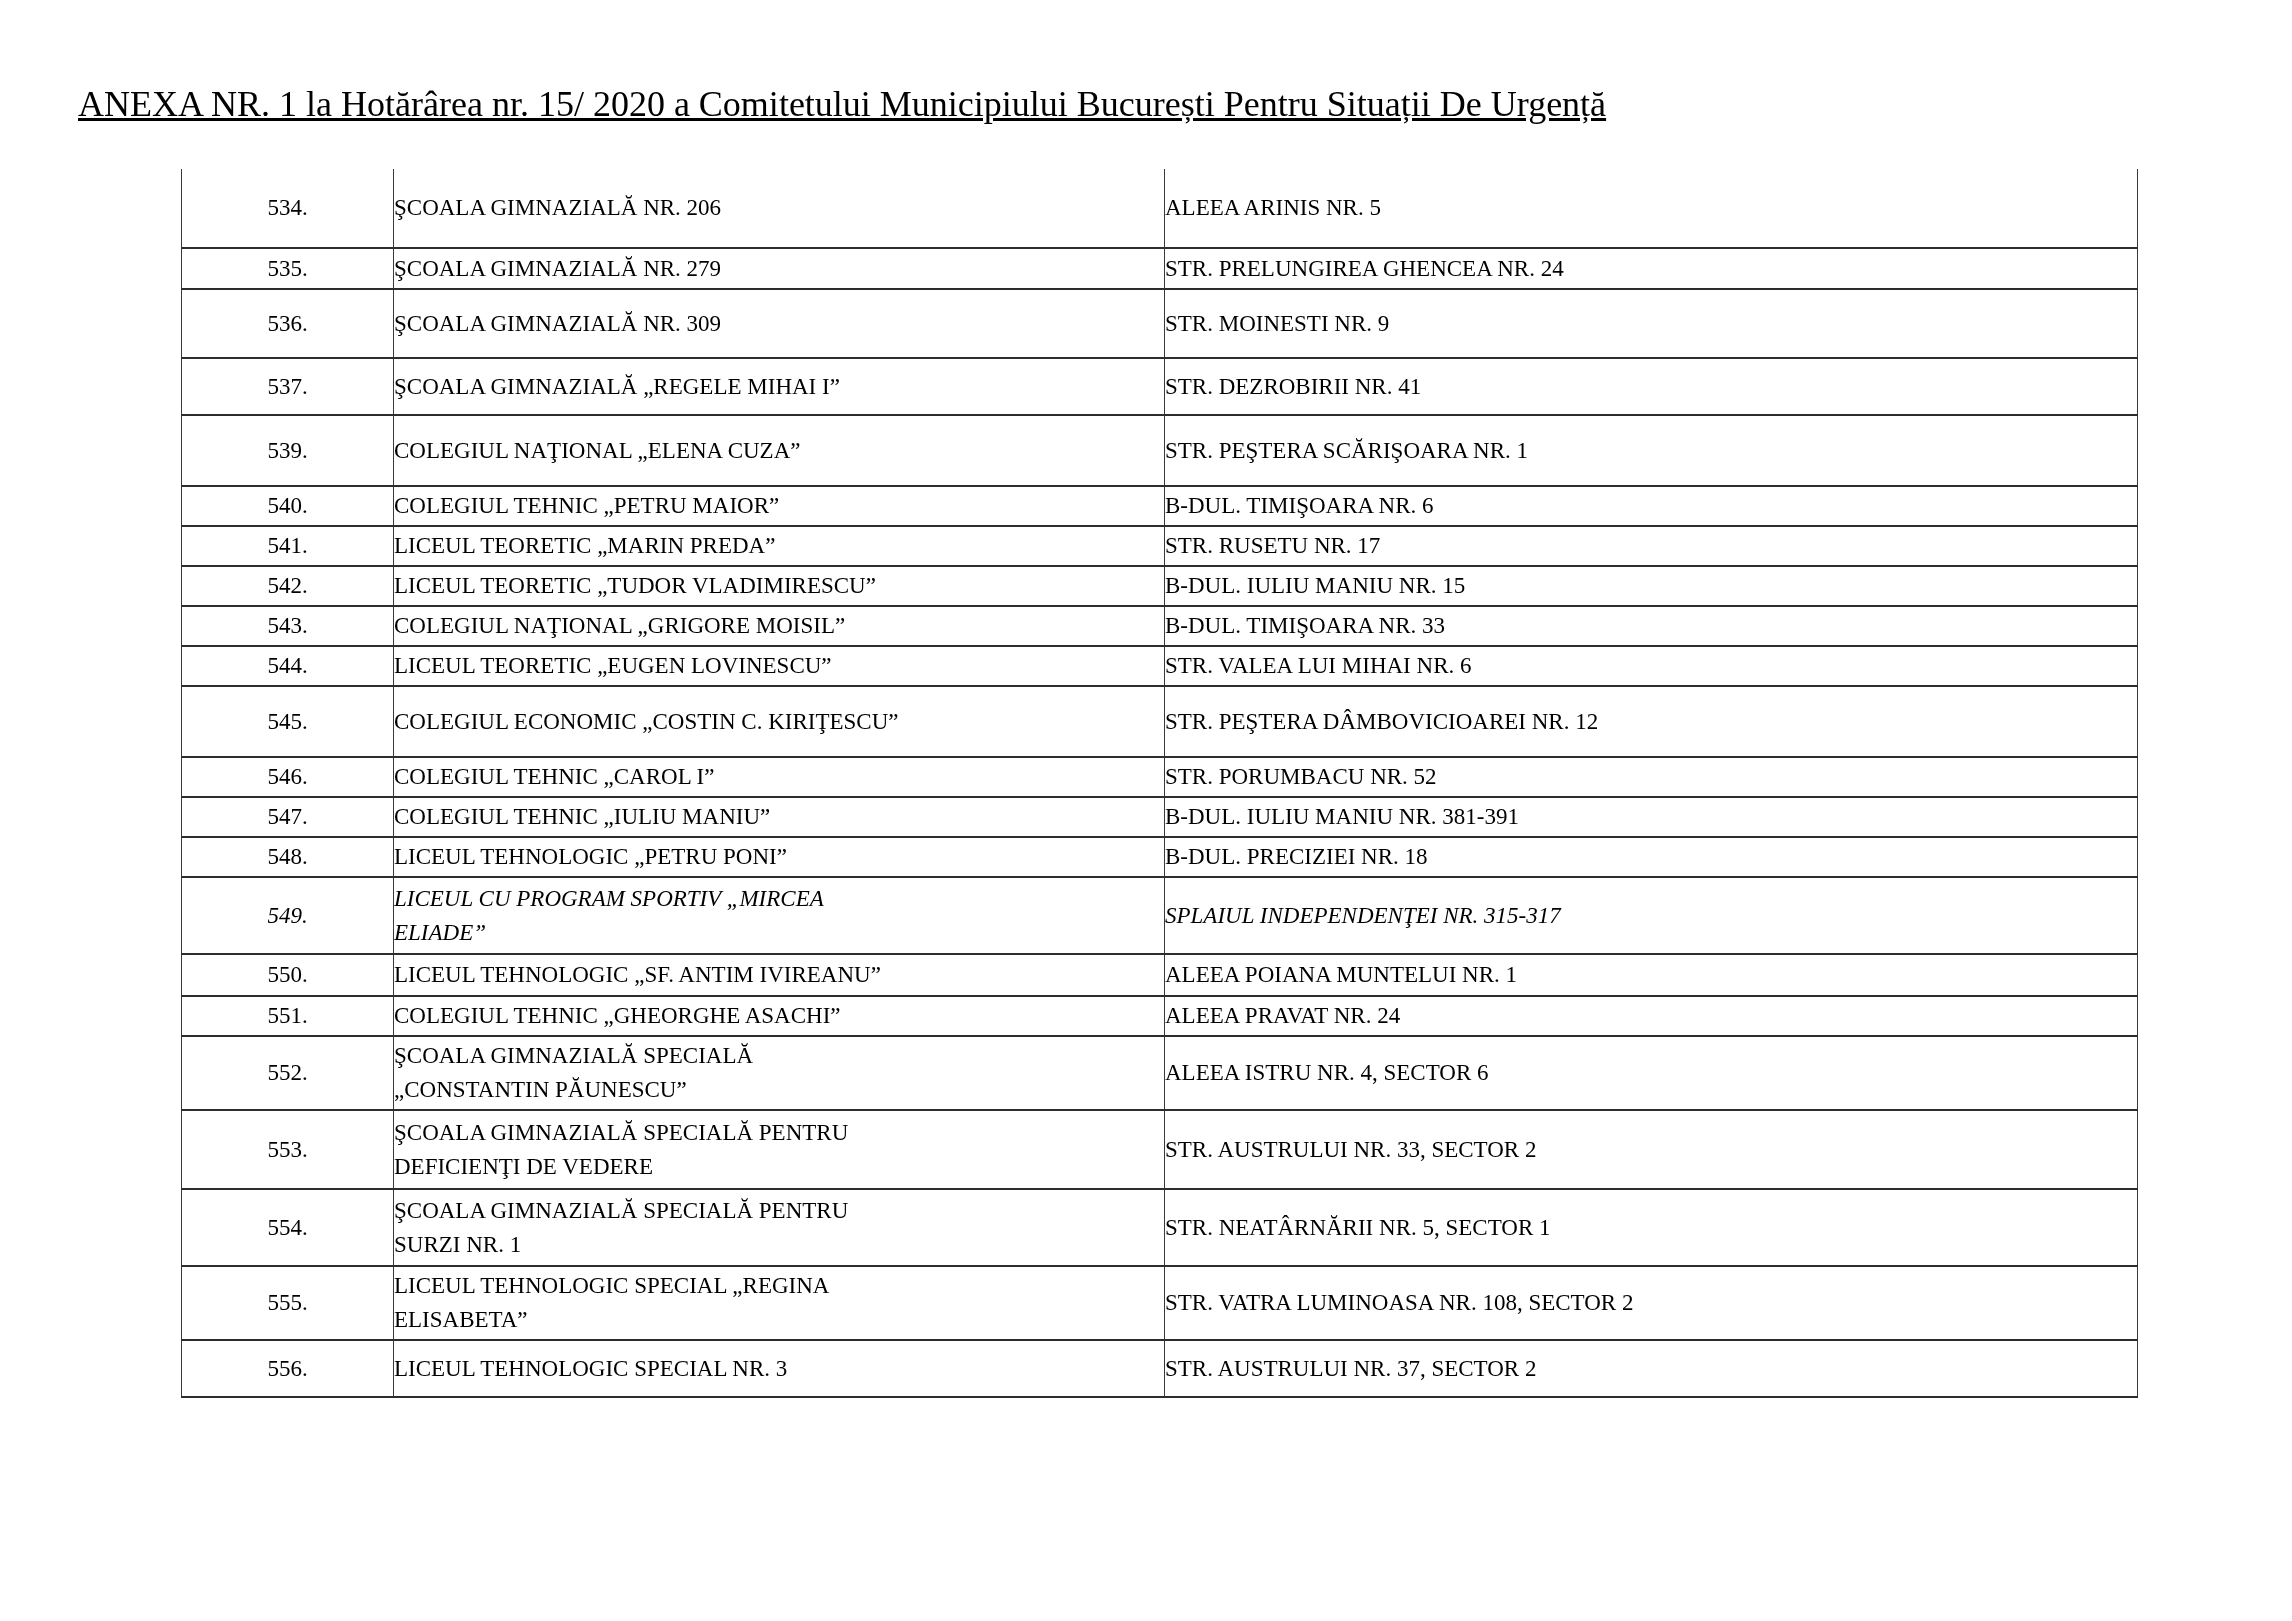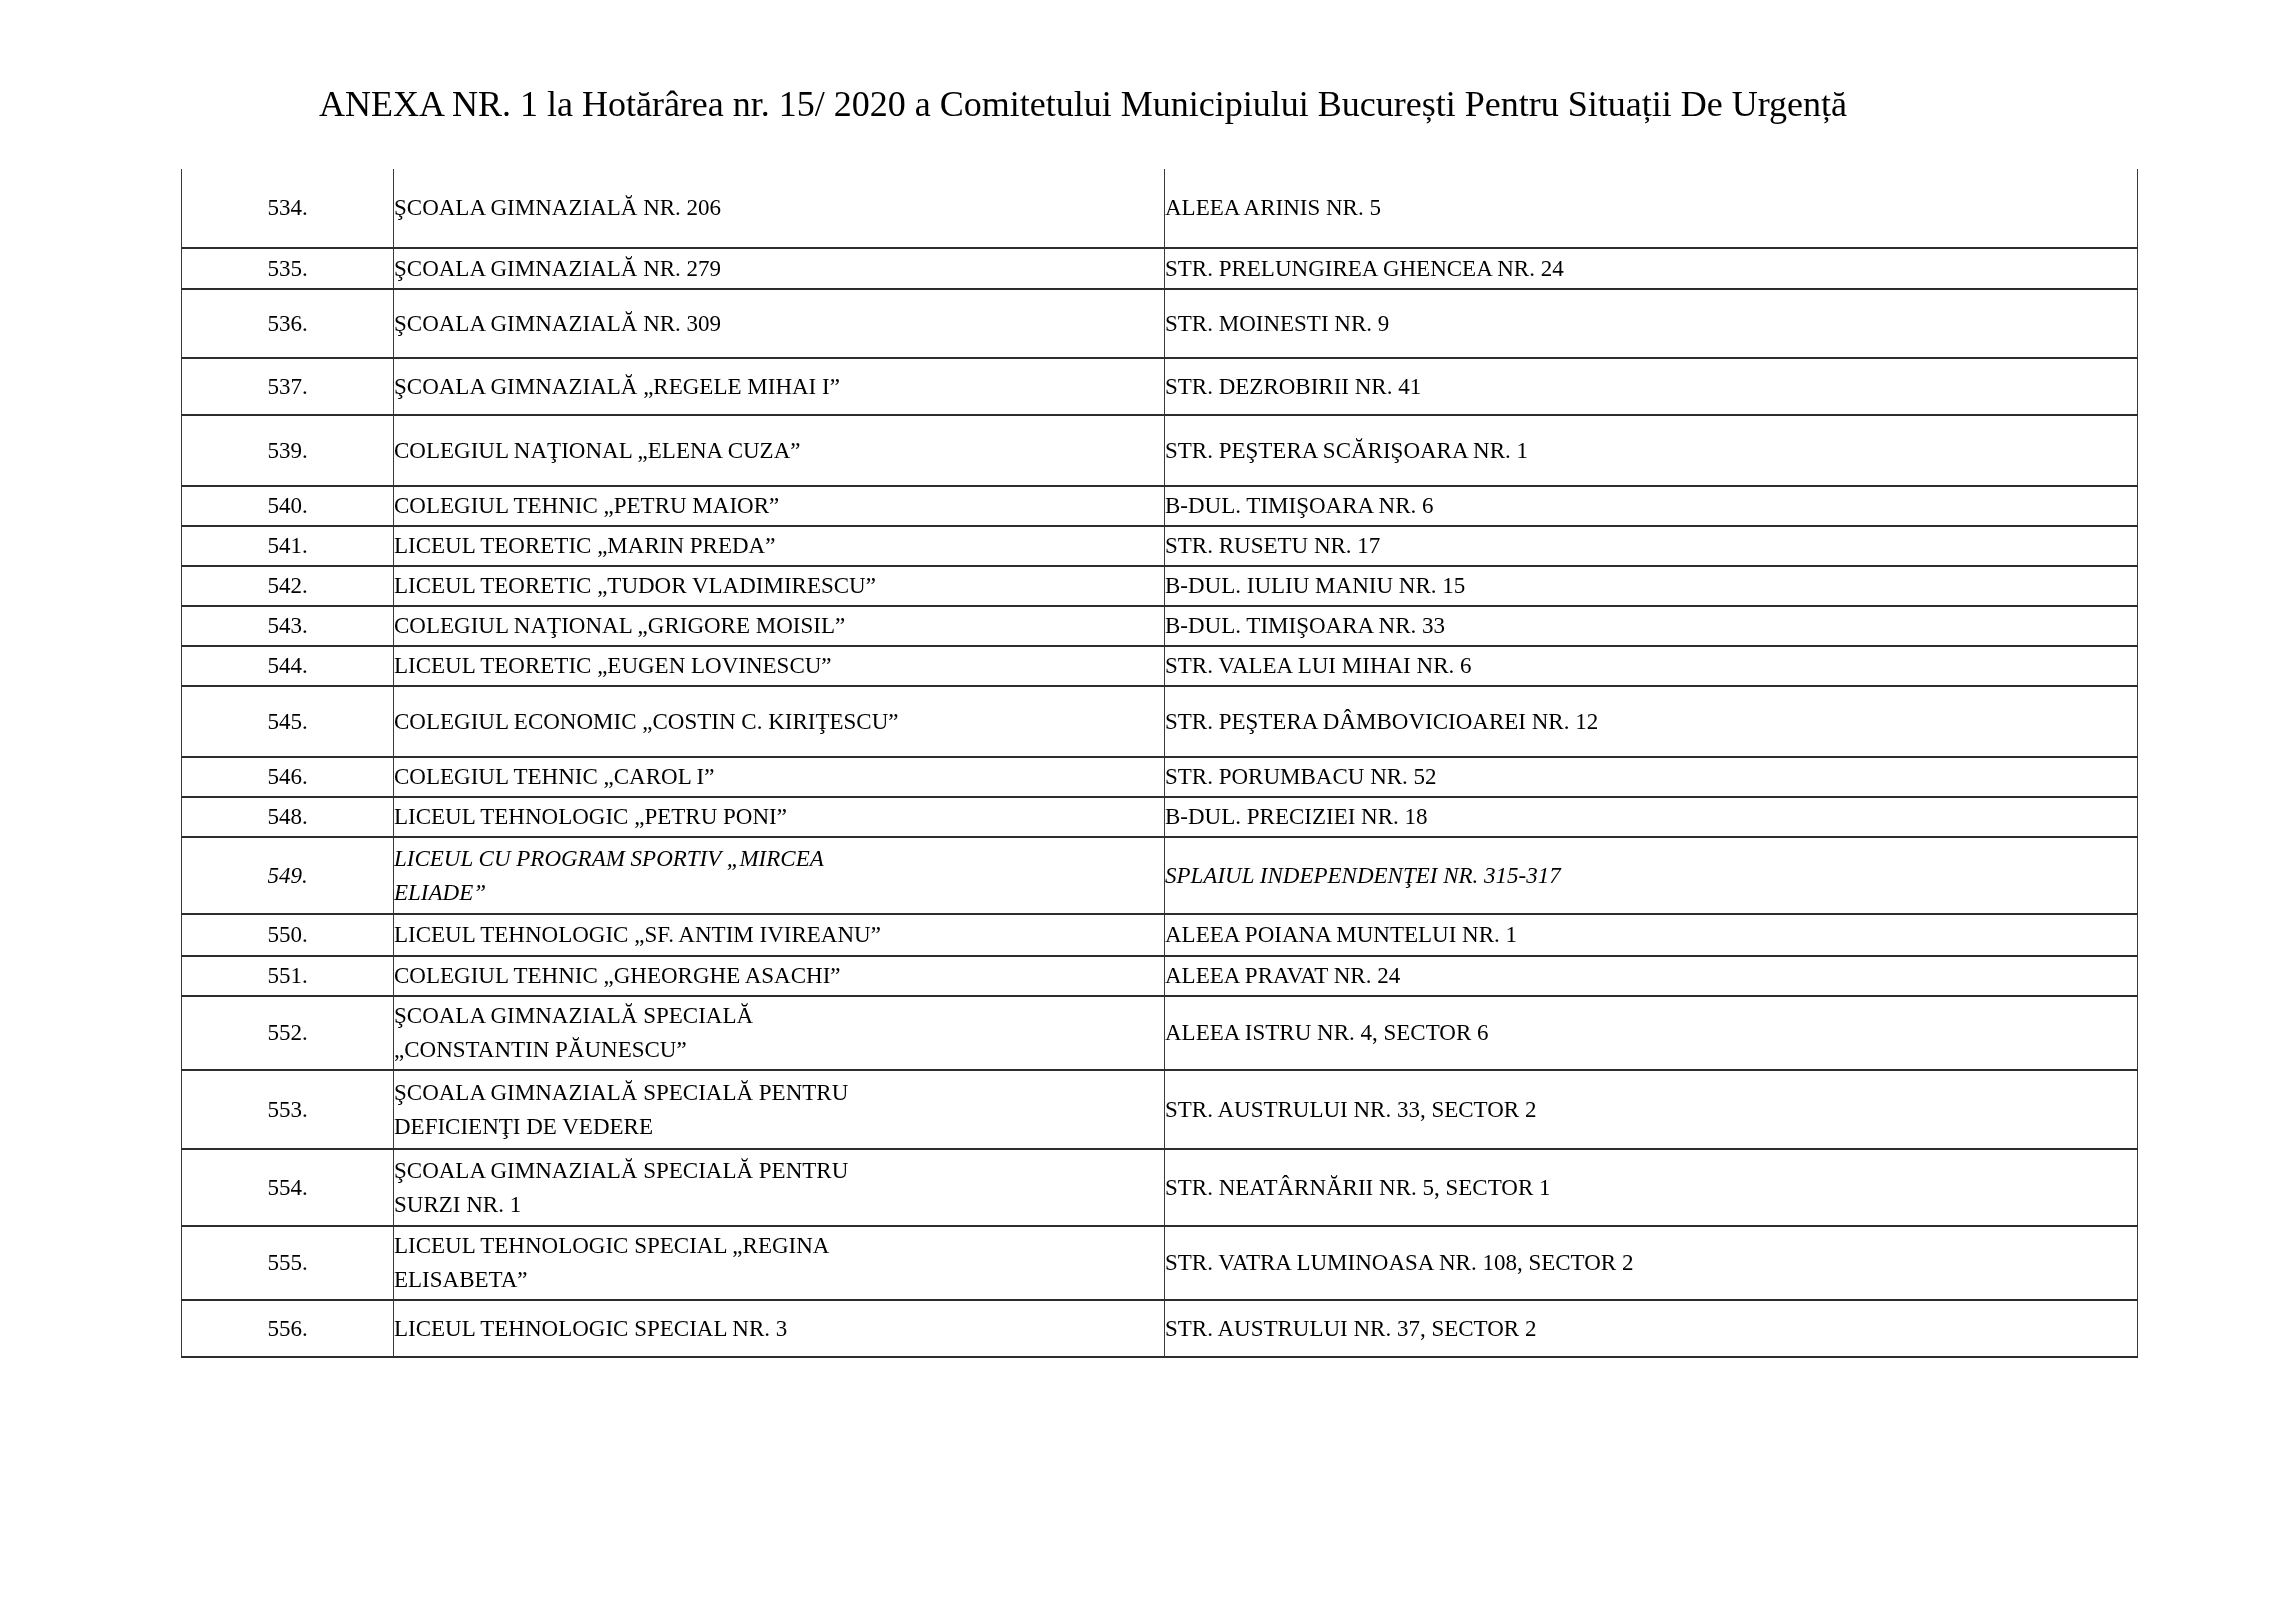--- a/index.html
+++ b/index.html
@@ -15,24 +15,25 @@
     color: #000000;
     overflow: hidden;
   }
   .doc-title {
     position: absolute;
     top: 82px;
     left: 0;
     width: 2088px;
     box-sizing: border-box;
     padding-left: 78px;
-    text-align: center;
+    text-align: left;
     font-size: 36px;
     line-height: 45px;
     white-space: nowrap;
+    text-decoration: underline;
   }
   table.annex-table {
     position: absolute;
     top: 169px;
     left: 181px;
     width: 1956px;
     border-collapse: collapse;
     table-layout: fixed;
     font-size: 23px;
   }
@@ -126,20 +127,25 @@
       <tr style="height: 71px;">
         <td class="col-num">545.</td>
         <td class="col-name">COLEGIUL ECONOMIC „COSTIN C. KIRIŢESCU”</td>
         <td class="col-addr">STR. PEŞTERA DÂMBOVICIOAREI NR. 12</td>
       </tr>
       <tr style="height: 38px;">
         <td class="col-num">546.</td>
         <td class="col-name">COLEGIUL TEHNIC „CAROL I”</td>
         <td class="col-addr">STR. PORUMBACU NR. 52</td>
       </tr>
+      <tr style="height: 37px;">
+        <td class="col-num">547.</td>
+        <td class="col-name">COLEGIUL TEHNIC „IULIU MANIU”</td>
+        <td class="col-addr">B-DUL. IULIU MANIU NR. 381-391</td>
+      </tr>
       <tr style="height: 38px;">
         <td class="col-num">548.</td>
         <td class="col-name">LICEUL TEHNOLOGIC „PETRU PONI”</td>
         <td class="col-addr">B-DUL. PRECIZIEI NR. 18</td>
       </tr>
       <tr style="height: 77px; font-style: italic;">
         <td class="col-num">549.</td>
         <td class="col-name">LICEUL CU PROGRAM SPORTIV „MIRCEA
 ELIADE”</td>
         <td class="col-addr">SPLAIUL INDEPENDENŢEI NR. 315-317</td>

